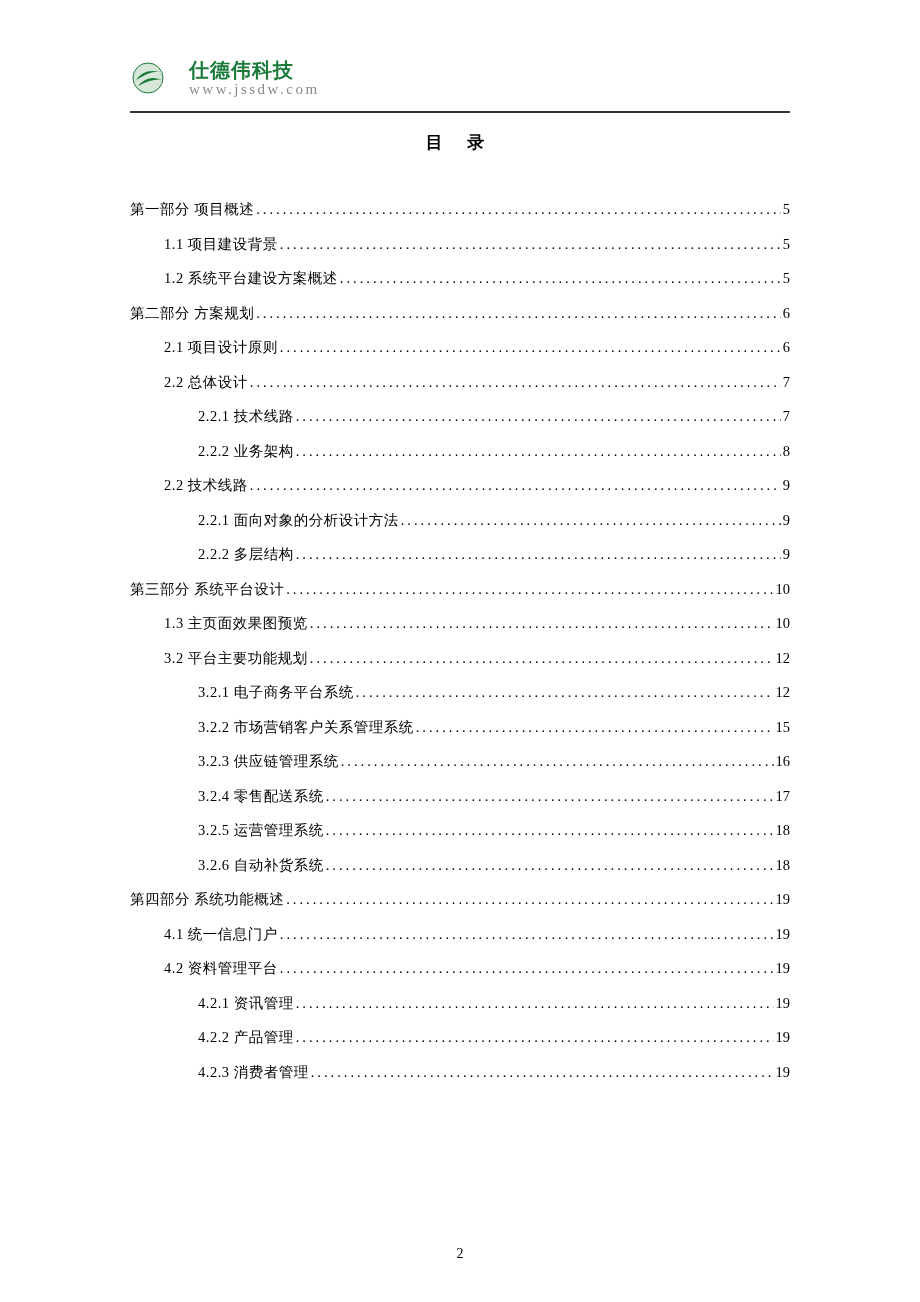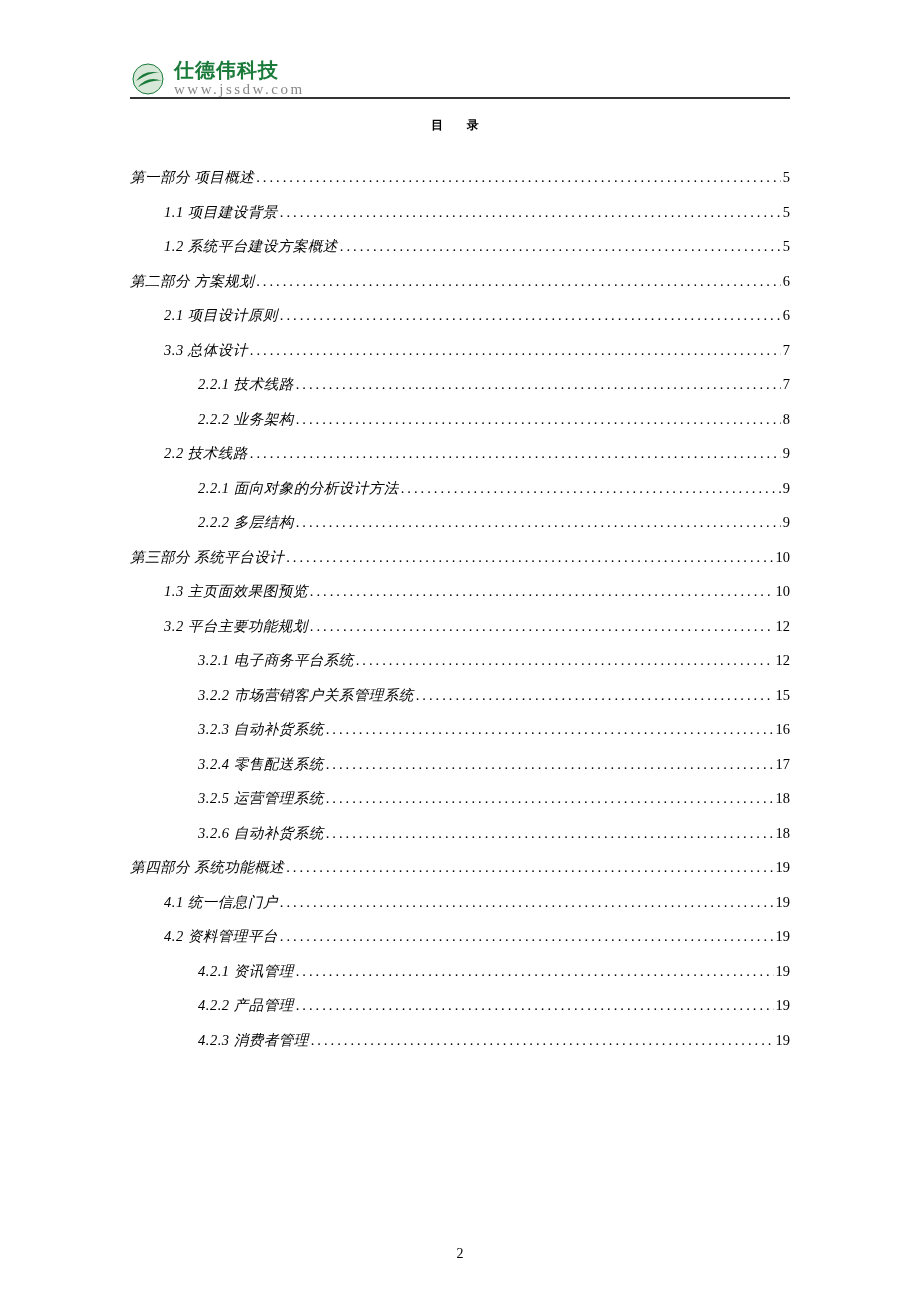--- a/index.html
+++ b/index.html
@@ -8,22 +8,23 @@
       width: 920px;
       height: 1302px;
       font-family: "SimSun", "宋体", serif;
       position: relative;
     }
     .page {
       padding: 60px 130px 40px 130px;
     }
     .header {
       display: flex;
-      align-items: center;
-      gap: 8px;
+      align-items: flex-start;
+      gap: 23px;
+      padding-bottom: 14px;
       border-bottom: 2.5px solid #333;
       margin-bottom: 18px;
     }
     .logo-icon {
       width: 36px;
       height: 36px;
       position: relative;
       flex-shrink: 0;
     }
     .logo-text {
@@ -39,39 +40,39 @@
       font-family: "Microsoft YaHei", "SimHei", sans-serif;
     }
     .logo-sub {
       color: #888;
       font-size: 15px;
       letter-spacing: 2.5px;
       margin-top: 2px;
     }
     .title {
       text-align: center;
-      font-size: 12px;
+      font-size: 17px;
       font-weight: bold;
       letter-spacing: 10px;
-      margin-bottom: 36px;
+      margin-bottom: 48px;
       font-family: "SimHei", "Microsoft YaHei", sans-serif;
     }
     .toc { }
     .toc-row {
       display: flex;
       align-items: baseline;
       font-size: 14.5px;
       line-height: 1;
       margin-bottom: 20px;
       white-space: nowrap;
     }
     .toc-row.level-0 { padding-left: 0; }
     .toc-row.level-1 { padding-left: 34px; justify-content: space-between; }
     .toc-row.level-2 { padding-left: 68px; }
-    .toc-label { flex-shrink: 0; letter-spacing: 0.5px; font-style: italic; }
+    .toc-label { flex-shrink: 0; letter-spacing: 0.5px; }
     .toc-dots {
       flex: 1;
       overflow: hidden;
       letter-spacing: 3px;
       color: #000;
       margin: 0 2px;
     }
     .toc-dots::after {
       content: "...................................................................................................................................";
     }
@@ -125,21 +126,21 @@
         <span class="toc-label">第二部分 方案规划</span>
         <span class="toc-dots"></span>
         <span class="toc-page">6</span>
       </div>
       <div class="toc-row level-1">
         <span class="toc-label">2.1 项目设计原则</span>
         <span class="toc-dots"></span>
         <span class="toc-page">6</span>
       </div>
       <div class="toc-row level-1">
-        <span class="toc-label">3.3 总体设计</span>
+        <span class="toc-label">2.2 总体设计</span>
         <span class="toc-dots"></span>
         <span class="toc-page">7</span>
       </div>
       <div class="toc-row level-2">
         <span class="toc-label">2.2.1 技术线路</span>
         <span class="toc-dots"></span>
         <span class="toc-page">7</span>
       </div>
       <div class="toc-row level-2">
         <span class="toc-label">2.2.2 业务架构</span>
@@ -180,21 +181,21 @@
         <span class="toc-label">3.2.1 电子商务平台系统</span>
         <span class="toc-dots"></span>
         <span class="toc-page">12</span>
       </div>
       <div class="toc-row level-2">
         <span class="toc-label">3.2.2 市场营销客户关系管理系统</span>
         <span class="toc-dots"></span>
         <span class="toc-page">15</span>
       </div>
       <div class="toc-row level-2">
-        <span class="toc-label">3.2.3 自动补货系统 </span>
+        <span class="toc-label">3.2.3 供应链管理系统 </span>
         <span class="toc-dots"></span>
         <span class="toc-page">16</span>
       </div>
       <div class="toc-row level-2">
         <span class="toc-label">3.2.4 零售配送系统</span>
         <span class="toc-dots"></span>
         <span class="toc-page">17</span>
       </div>
       <div class="toc-row level-2">
         <span class="toc-label">3.2.5 运营管理系统</span>

